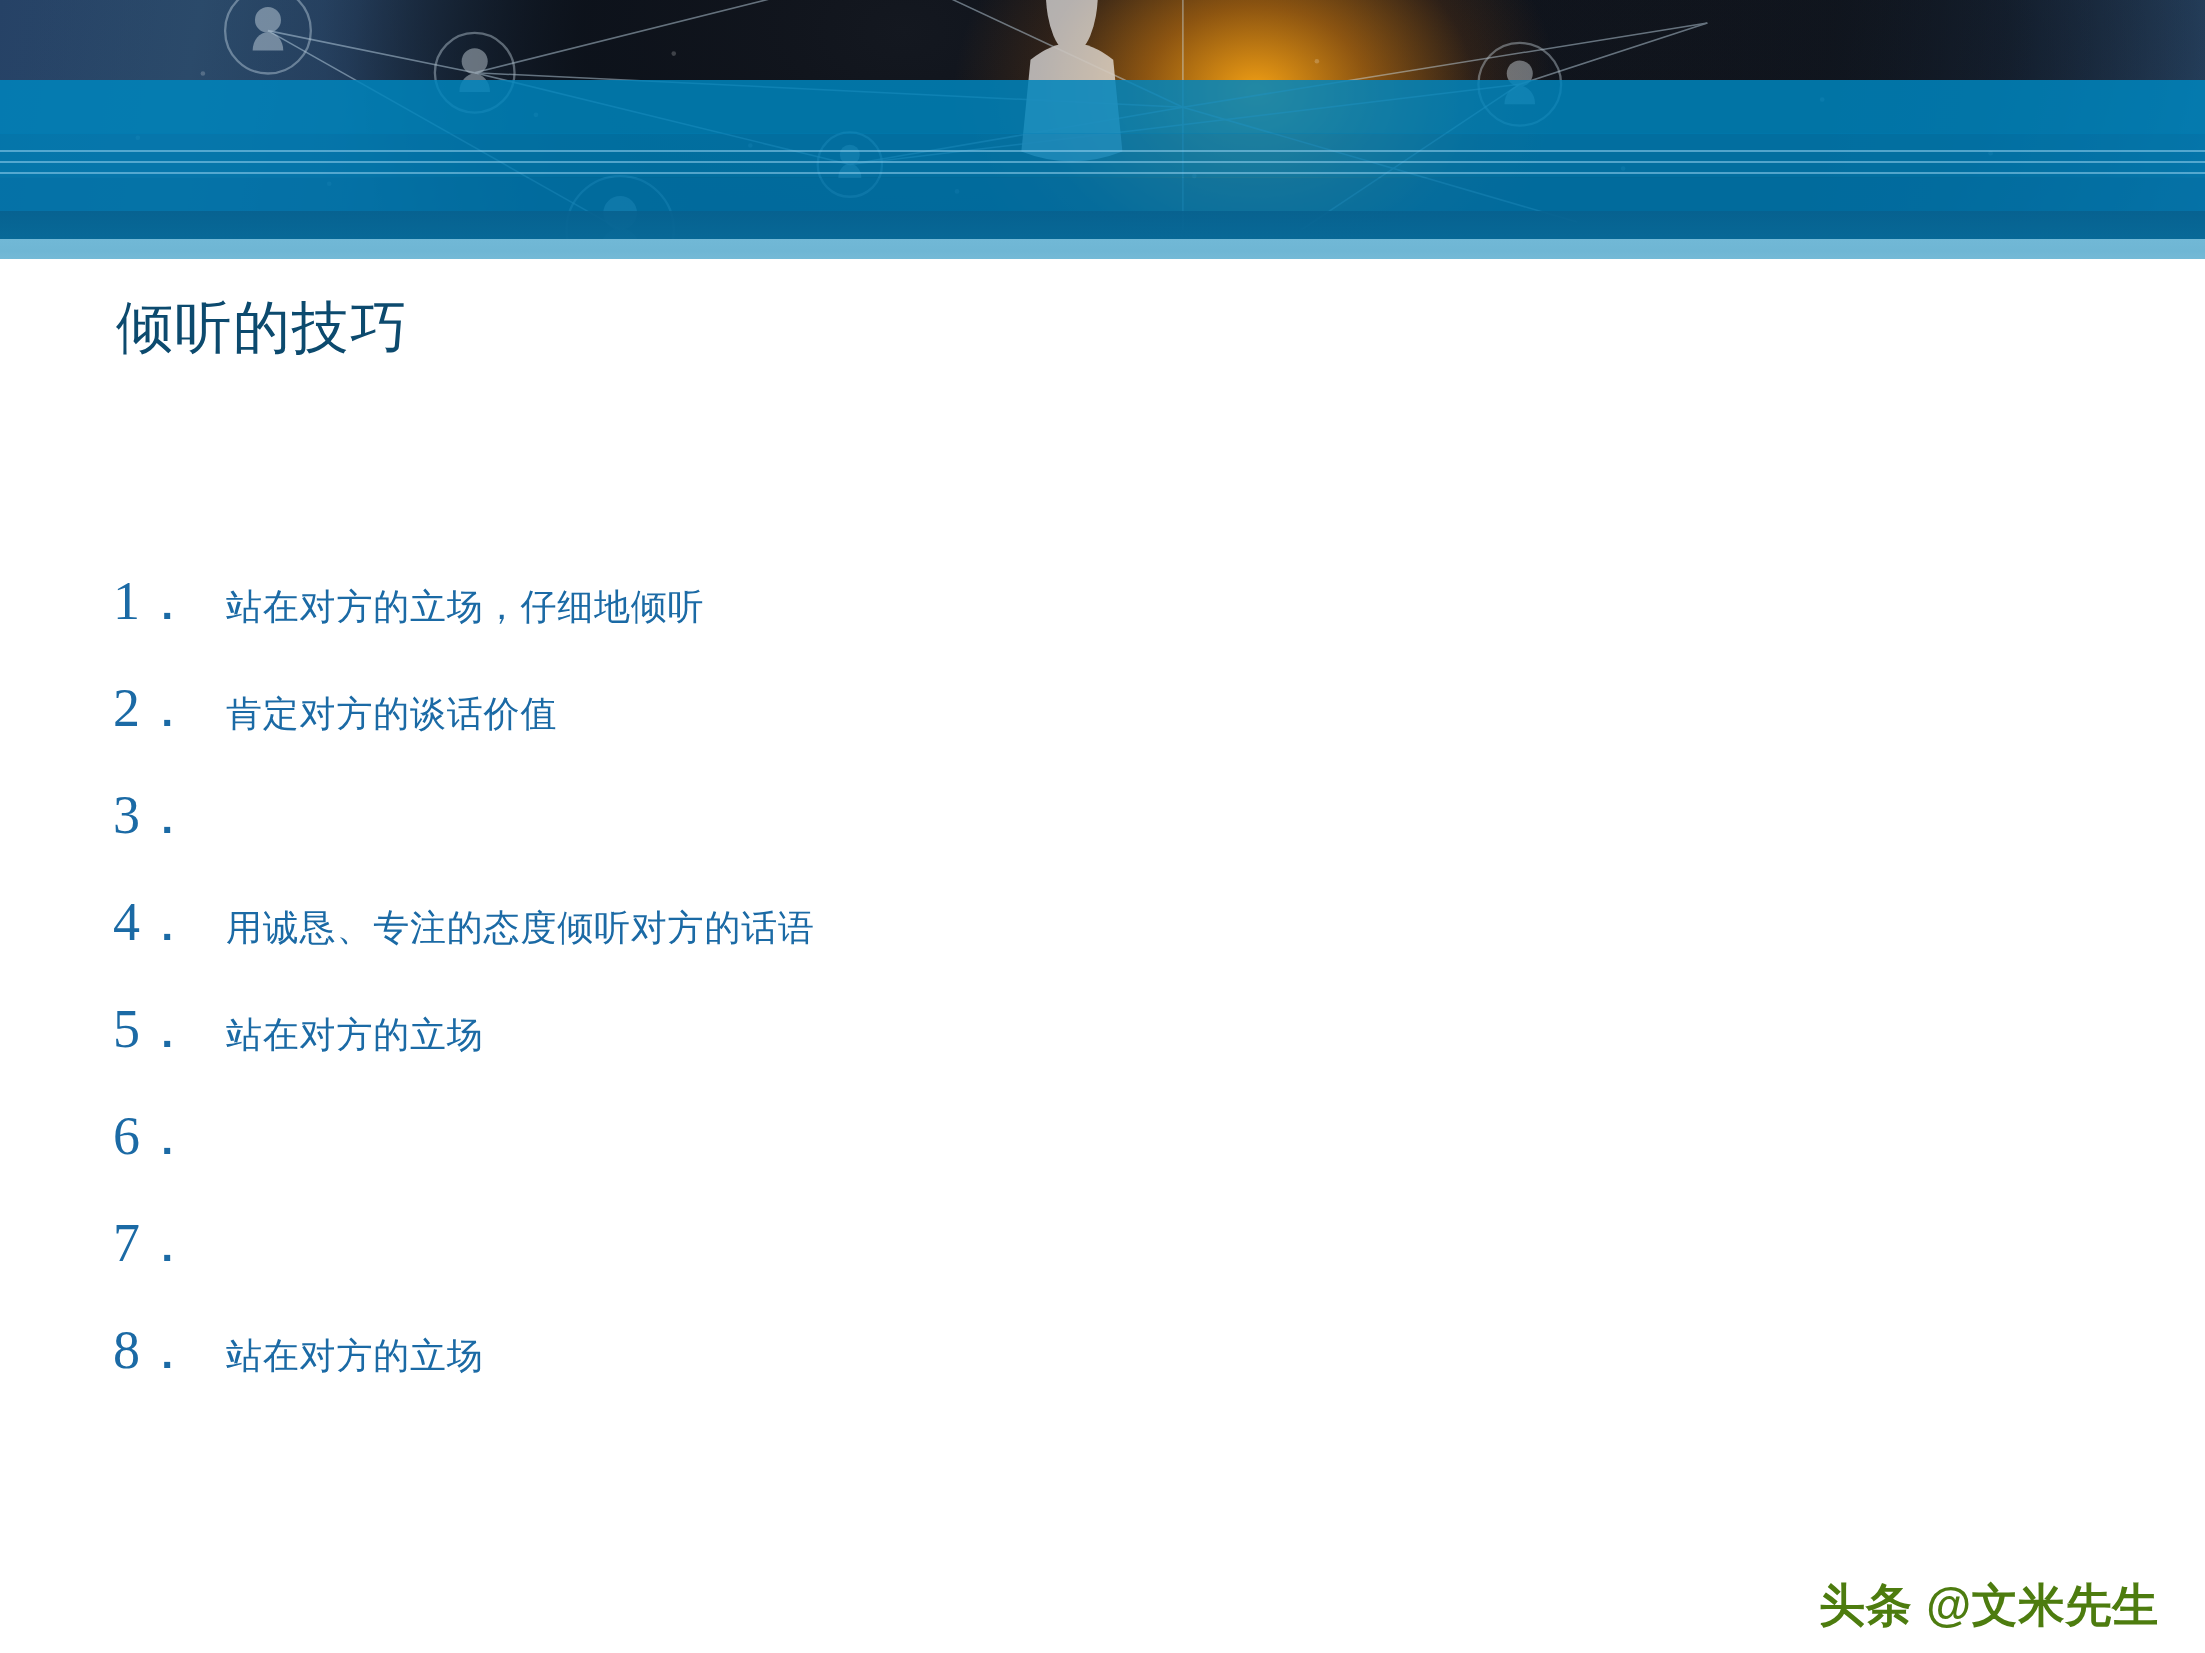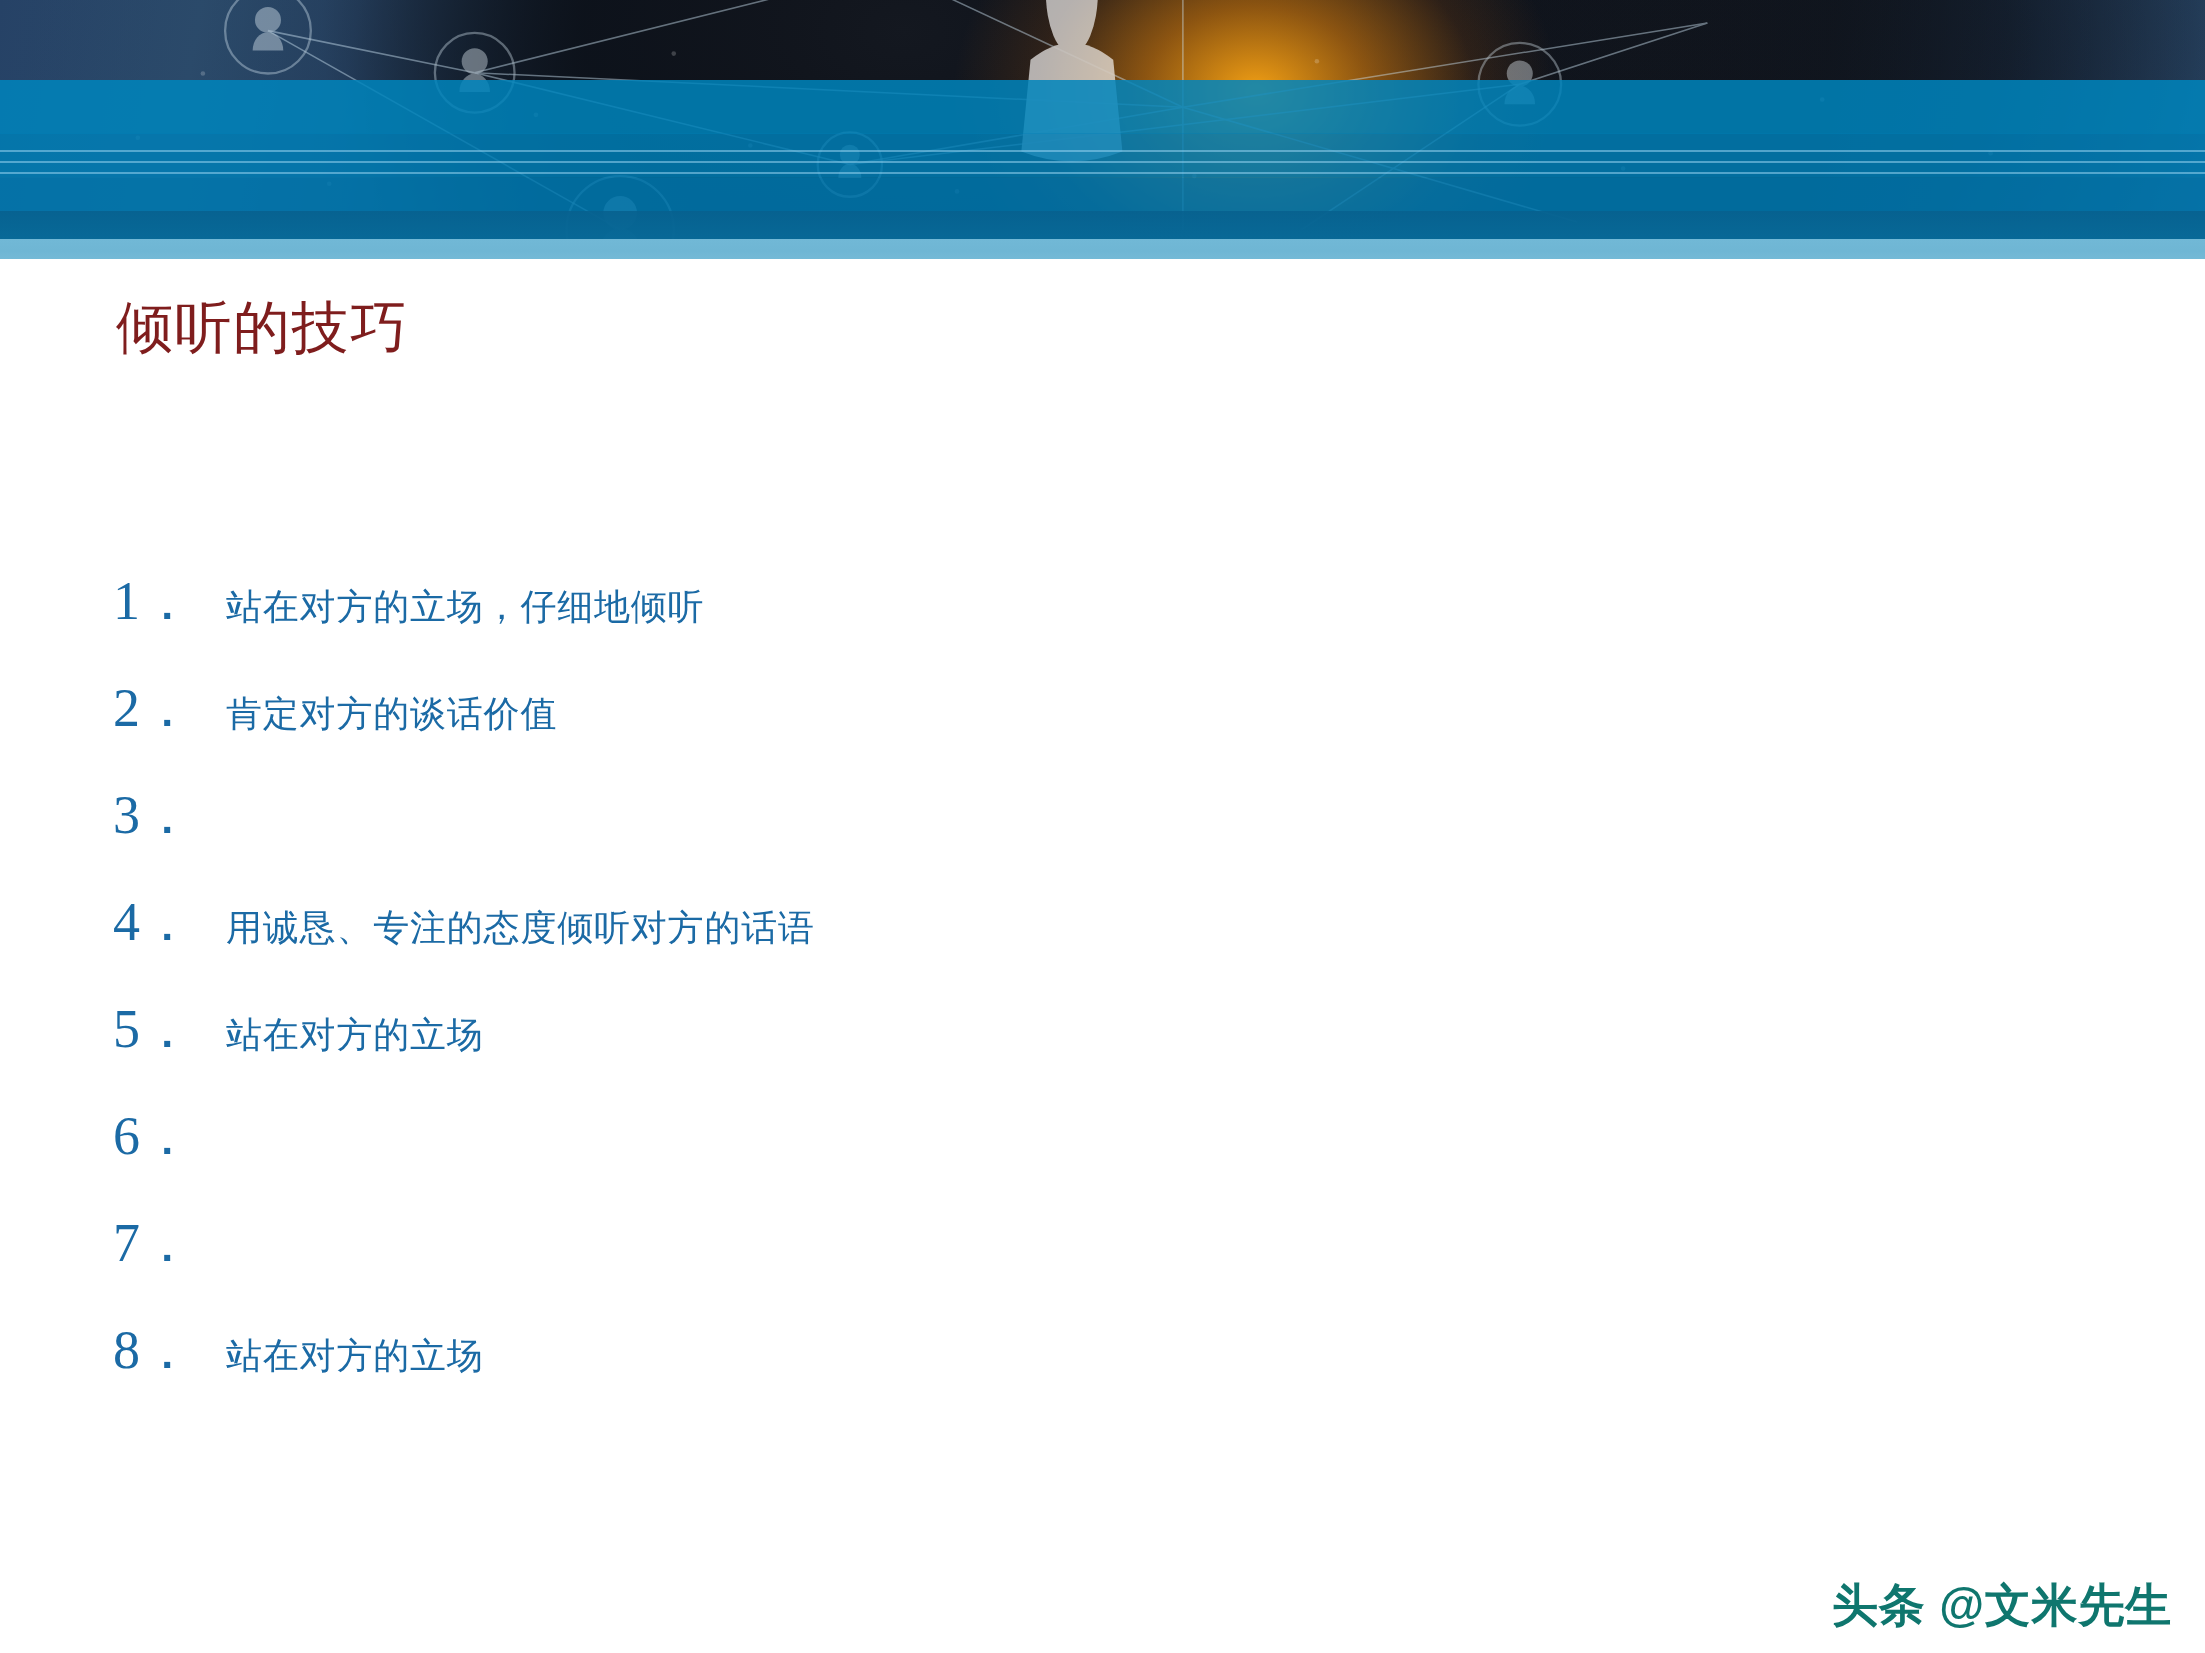--- a/index.html
+++ b/index.html
@@ -62,21 +62,21 @@
     position: absolute; left: 0; top: 239px;
     width: 2205px; height: 20px;
     background: linear-gradient(180deg, #71b8d6 0%, #6fb6d4 60%, #74b9d6 100%);
   }
 
   
   .slide-title {
     position: absolute; left: 116px; top: 299px;
     font-family: "Liberation Serif", "DejaVu Serif", serif;
     font-size: 57px; line-height: 1.0;
-    color: #7f1d1d;
+    color: #0c4a6e;
     letter-spacing: 1.5px;
     white-space: nowrap;
   }
   .list {
     position: absolute; left: 113px; top: 548px;
     width: 1838px;
   }
   .list-item {
     display: flex; align-items: baseline;
     height: 107px;
@@ -90,24 +90,24 @@
     display: inline-block;
     width: 113px;
     flex: 0 0 113px;
     font-size: 54px;
     color: #1b6aa5;
   }
   .item-text { font-size: 36px; color: #1b6aa5; letter-spacing: 0.8px; }
 
   
   .watermark {
-    position: absolute; right: 33px; bottom: 17px;
+    position: absolute; right: 46px; bottom: 17px;
     font-family: "Liberation Sans", "DejaVu Sans", sans-serif;
     font-size: 46px; font-weight: 700;
-    color: #0f766e;
+    color: #4d7c0f;
     letter-spacing: 0.8px;
     white-space: nowrap;
   }
 </style>
 </head>
 <body>
 
 <div class="banner">
   <div class="banner-photo"></div>
 

